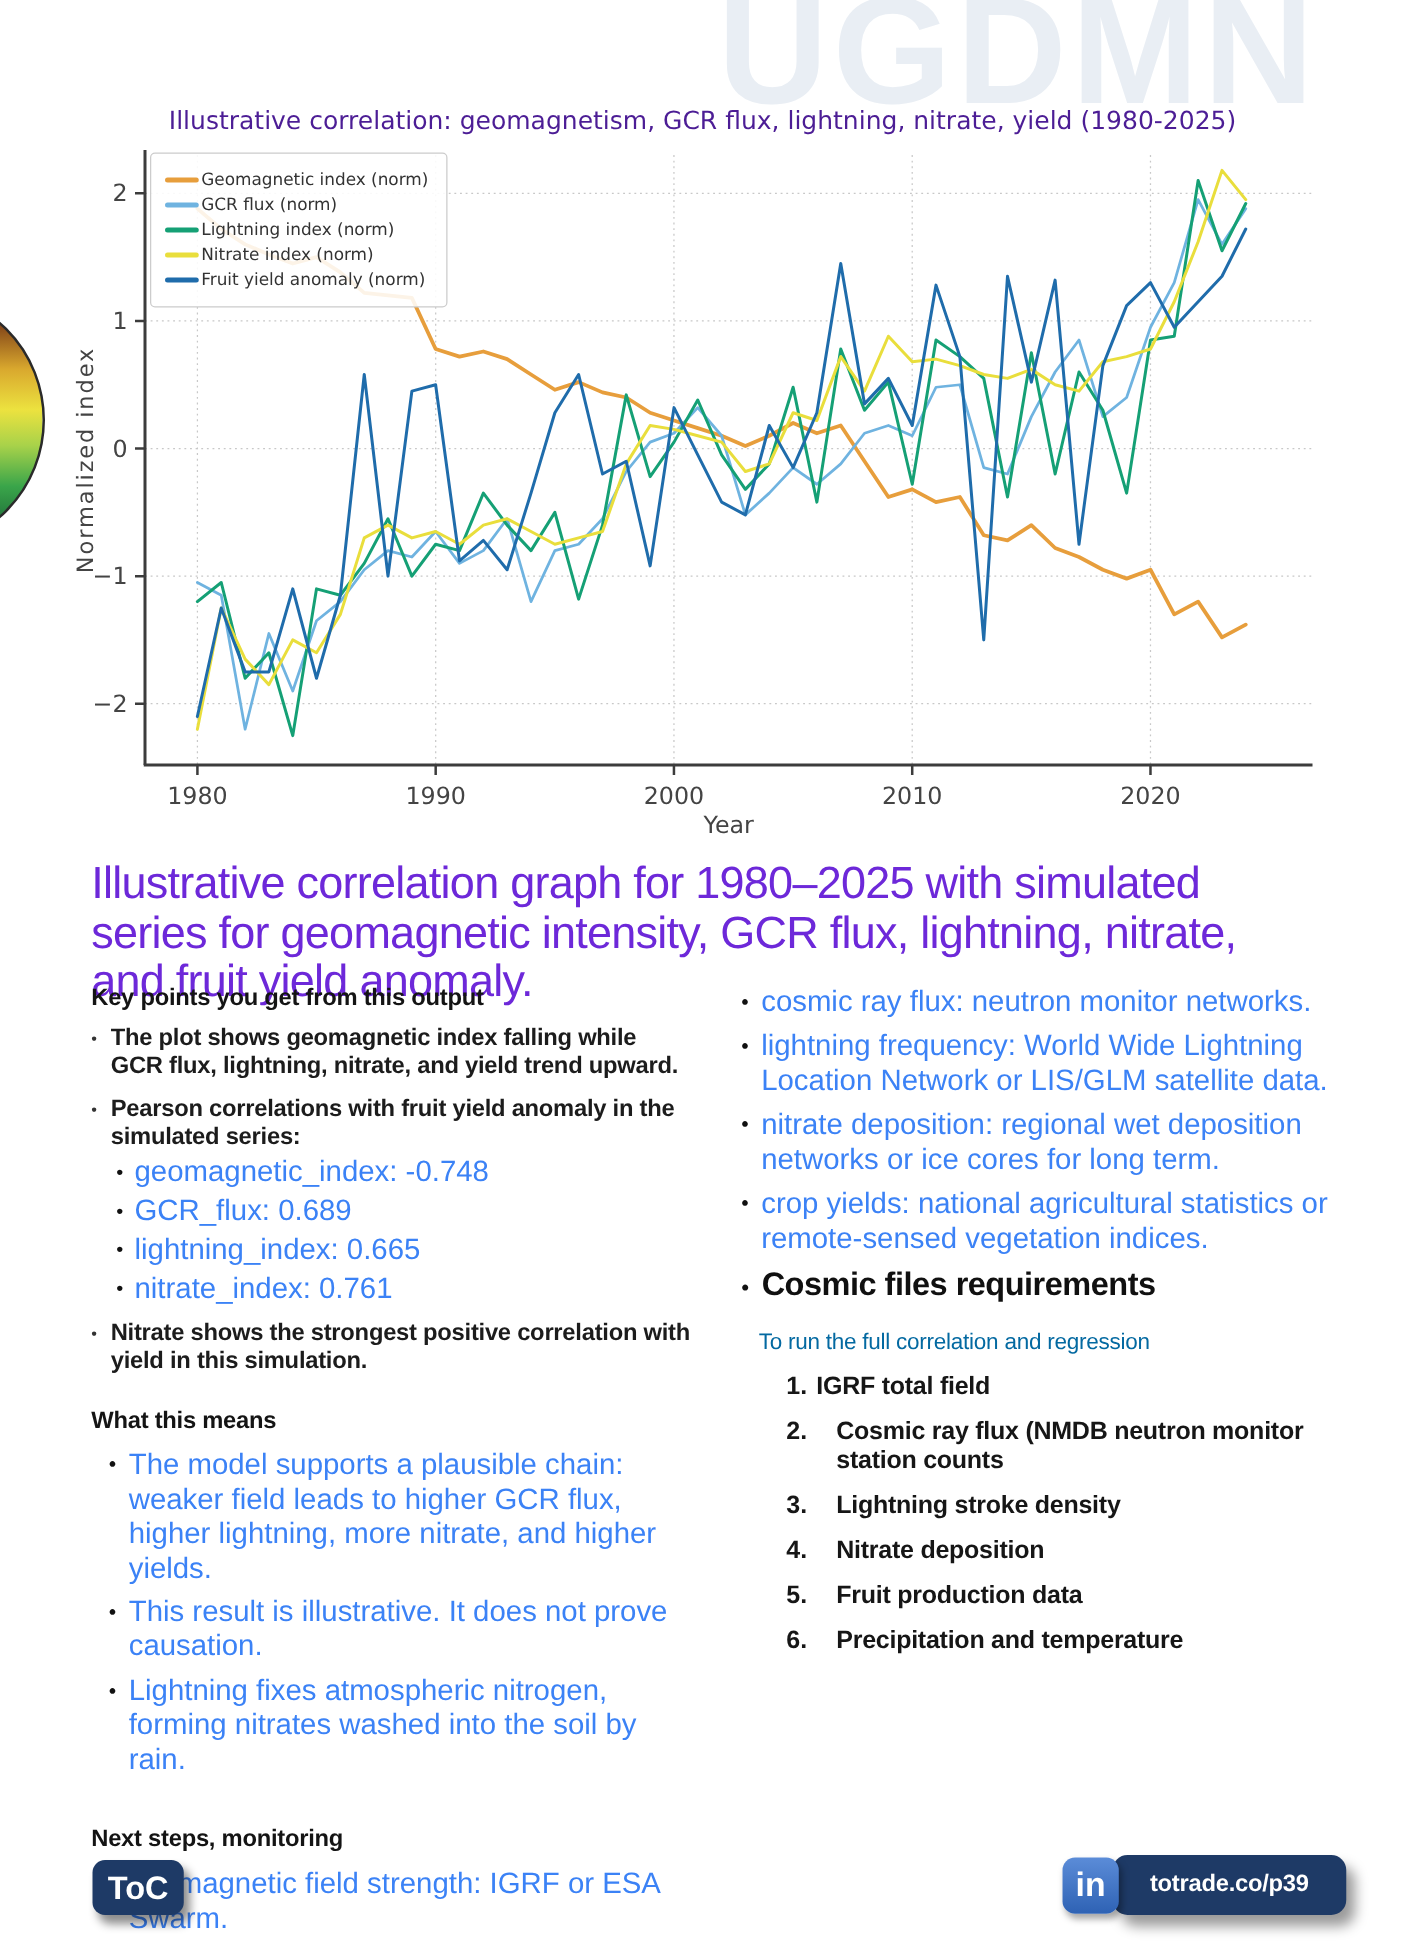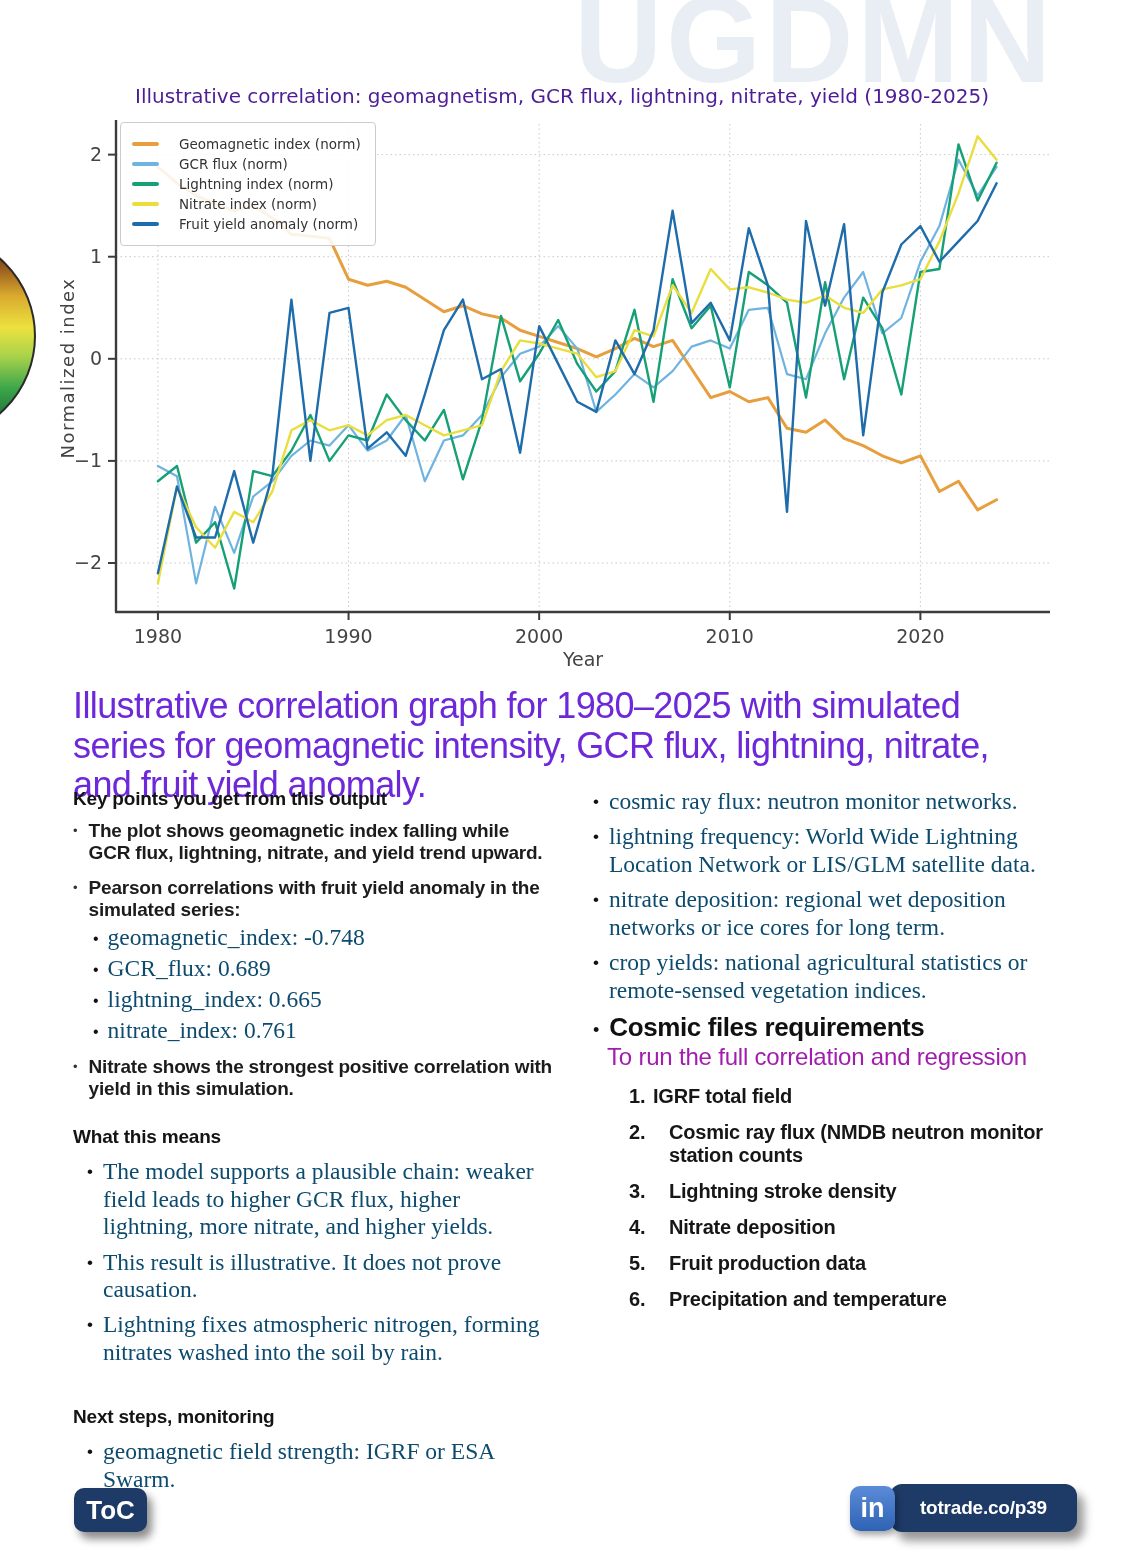--- a/index.html
+++ b/index.html
@@ -30,21 +30,21 @@
     text-align:center; font-family:"DejaVu Sans", sans-serif;
     font-size:20px; color:#4c1d95;
   }
   .chart-wrap { position:relative; margin-top:4px; }
   svg text { font-family:"DejaVu Sans", sans-serif; fill:#444; }
   .legend {
     position:absolute; left:62px; top:10px;
     background:rgba(255,255,255,0.88); border:1px solid #cccccc;
     border-radius:4px; padding:9px 14px 9px 11px;
   }
-  .lgrow { display:flex; align-items:center; gap:20px; margin:4px 0; }
+  .lgrow { display:flex; align-items:center; gap:2px; margin:4px 0; }
   .lgline { display:inline-block; width:27px; height:3.5px; border-radius:2px; }
   .lglab { font-family:"DejaVu Sans", sans-serif; font-size:13.5px; color:#333; white-space:nowrap; }
   
   .headline {
     position:absolute; top:686px; left:73px; width:940px;
     font-size:36px; font-weight:400; line-height:1.1;
     letter-spacing:-0.6px; color:#6d28d9;
   }
   
   .columns { position:absolute; top:788px; left:73px; width:992px; display:flex; gap:38px; }
@@ -52,30 +52,30 @@
   .col-right { width:472px; }
   .h3 { font-size:19px; font-weight:700; color:#141414; margin-bottom:10px; letter-spacing:-0.2px; }
   .sect { margin-bottom:26px; }
   .sbul { display:flex; gap:11px; margin-bottom:13px; }
   .sbul .dot { flex:0 0 auto; font-size:13px; line-height:22px; color:#333; }
   .sbul .txt { font-size:19px; font-weight:700; letter-spacing:-0.2px; line-height:1.15; color:#1c1c1c; }
   .serif-list .bul { display:flex; gap:10px; margin-bottom:8px; }
   .serif-list .bul .dot { flex:0 0 auto; font-size:17px; line-height:27px; color:#111; }
   .serif-list .bul .txt,
   .sub-serif .txt {
-    font-family:Liberation Serif, serif; font-size:23.5px; line-height:1.17; color:#0c4a6e;
+    font-family:Liberation Sans, sans-serif; font-size:23.5px; line-height:1.17; color:#3b82f6;
   }
   .sub-serif { margin:4px 0 4px 20px; }
   .sub-serif .bul { display:flex; gap:9px; margin-bottom:2px; }
   .sub-serif .bul .dot { font-size:16px; line-height:29px; color:#111; }
   
   .ds-head { display:flex; gap:10px; align-items:baseline; margin-top:2px; }
   .ds-head .dot { font-size:18px; color:#111; }
   .ds-title { font-size:26px; font-weight:800; letter-spacing:-0.4px; color:#101010; }
-  .ds-sub { font-size:24px; color:#a21caf; margin:0 0 14px 14px; letter-spacing:-0.2px; }
+  .ds-sub { font-size:18px; color:#0369a1; margin:20px 0 14px 14px; letter-spacing:-0.2px; }
   .ds-list { margin-left:36px; }
   .ds-item { display:flex; margin-bottom:13px; }
   .ds-item .num { flex:0 0 40px; font-size:20px; font-weight:700; color:#161616; }
   .ds-item .txt { font-size:20px; font-weight:700; letter-spacing:-0.2px; line-height:1.15; color:#161616; }
   .ds-item.first .num { flex:0 0 24px; }
   
   .toc-btn {
     position:absolute; left:74px; bottom:23px; width:73px; height:44px;
     background:#1e3a66; border:none; border-radius:10px;
     color:#fff; font-family:"Liberation Sans",sans-serif;

